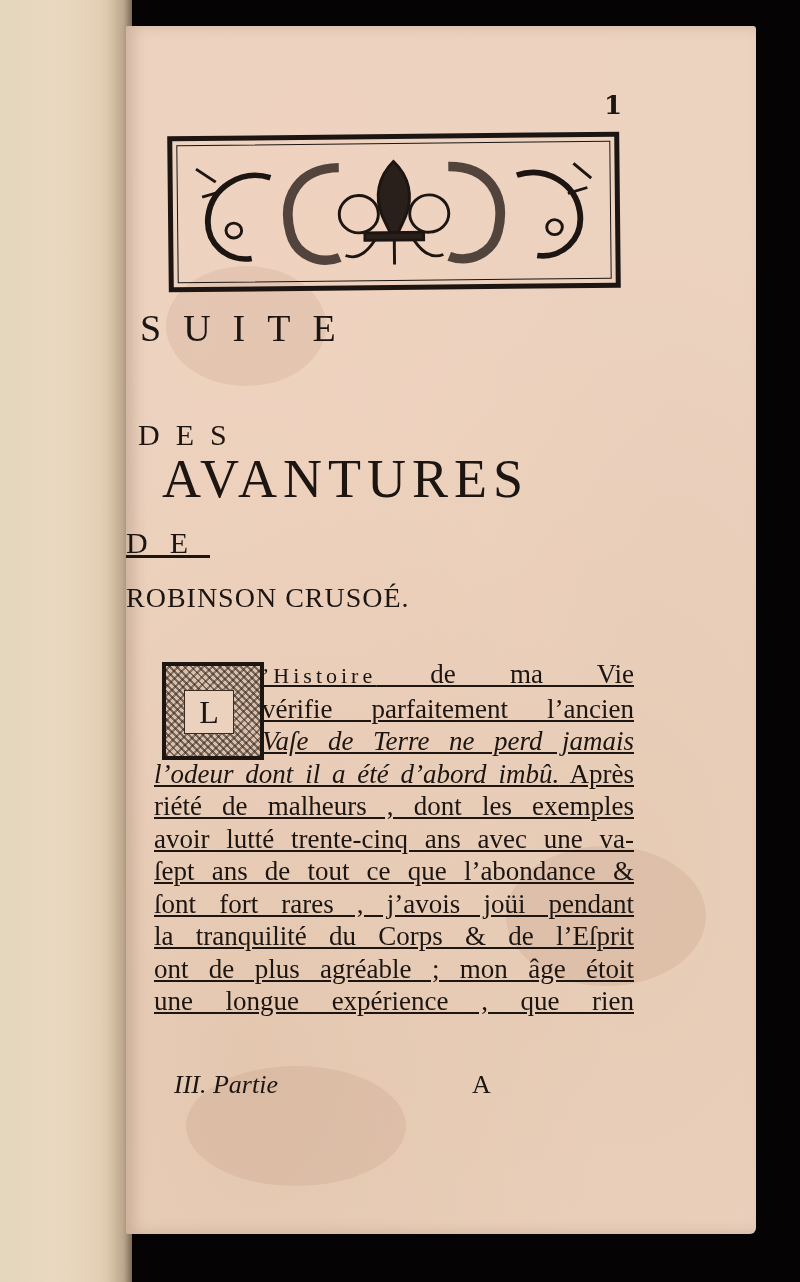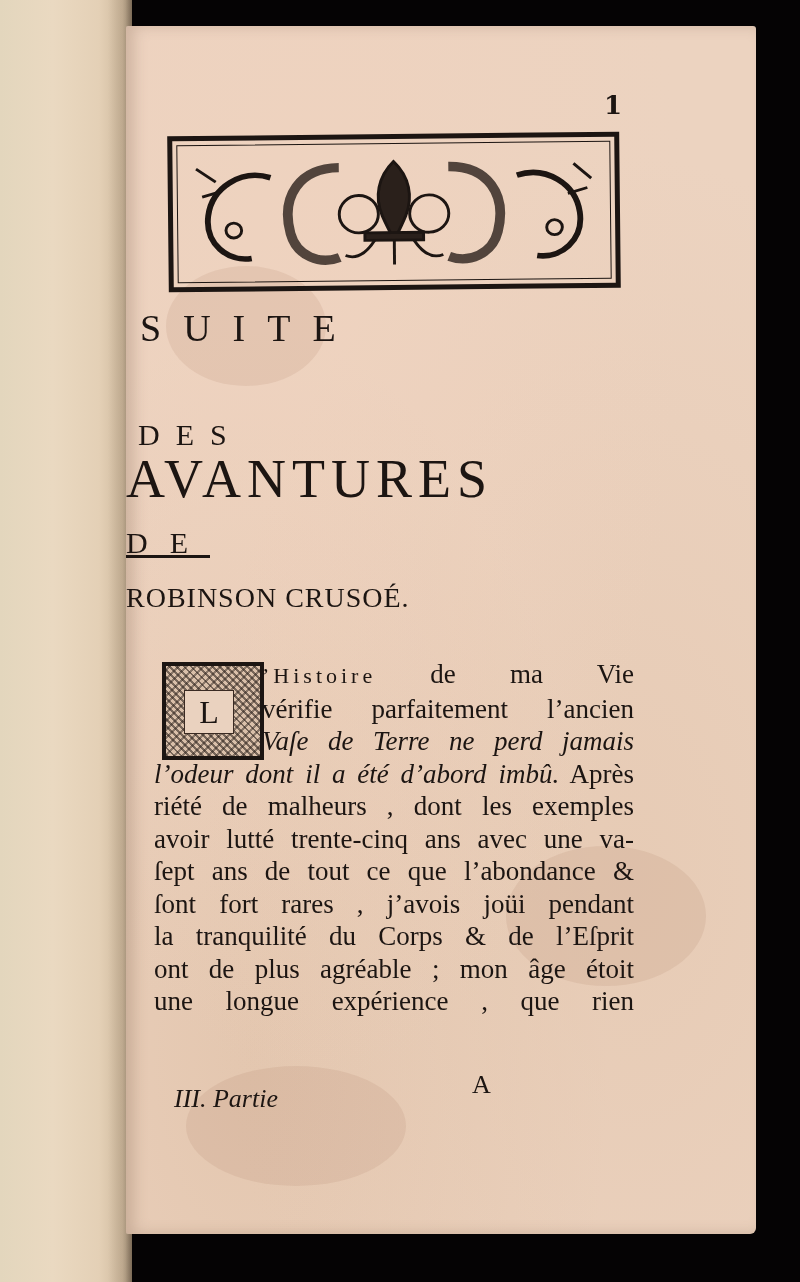--- a/index.html
+++ b/index.html
@@ -38,21 +38,21 @@
     position: absolute; left: 4px; top: 4px; right: 4px; bottom: 4px;
     border: 1.5px solid #1c1512;
   }
   .headpiece svg { position: absolute; left: 0; top: 0; width: 100%; height: 100%; }
   .title-line {
     position: absolute; left: 126px; width: 630px; 
     font-family: "Liberation Serif", "DejaVu Serif", serif; color: #1c1512;
   }
   .t1 { top: 306px; font-size: 38px; letter-spacing: 22px; padding-left: 14px; }
   .t2 { top: 382px; font-size: 30px; letter-spacing: 16px; padding-left: 12px; margin-top: 36px; }
-  .t3 { top: 448px; font-size: 54px; letter-spacing: 6px; }
+  .t3 { top: 448px; font-size: 54px; letter-spacing: 6px; margin-left: 36px; }
   .t4 { top: 526px; font-size: 30px; letter-spacing: 22px; padding-left: 0; text-decoration: underline; }
   .t5 { top: 582px; font-size: 28px; letter-spacing: 1px; }
   .drop-cap {
     position: absolute; left: 162px; top: 662px; width: 102px; height: 98px;
     border: 4px solid #1c1512; box-sizing: border-box;
     background:
       repeating-linear-gradient(45deg, rgba(40,30,25,0.55) 0 2px, rgba(0,0,0,0) 2px 5px),
       repeating-linear-gradient(-45deg, rgba(40,30,25,0.45) 0 2px, rgba(0,0,0,0) 2px 6px),
       #d9bfa9;
   }
@@ -60,29 +60,29 @@
     position: absolute; left: 18px; top: 24px; width: 48px; height: 42px;
     background: #ead2bf; border: 1px solid #3a2a22;
     display: flex; align-items: center; justify-content: center;
     font-family: "Liberation Serif", serif; font-size: 32px; color: #1c1512;
   }
   .body-text {
     position: absolute; left: 154px; top: 658px; width: 480px;
     font-family: "Liberation Serif", "DejaVu Serif", serif; color: #1c1512;
     font-size: 27px; line-height: 32.5px;
   }
-  .line { display: block; white-space: nowrap; text-align: justify; text-align-last: justify; }
+  .line { display: block; white-space: nowrap; text-align: justify; text-align-last: justify; text-decoration: underline; }
   .indent { padding-left: 108px; }
   .it { font-style: italic; }
   .smallcaps { letter-spacing: 4px; font-size: 22px; }
   .signature-line {
     position: absolute; top: 1070px; left: 174px; width: 460px;
     font-family: "Liberation Serif", serif; font-size: 26px; color: #1c1512;
   }
-  .sig-left { position: absolute; left: 0; font-style: italic; margin-top: 14px; }
+  .sig-left { position: absolute; left: 0; font-style: italic; }
   .sig-right { position: absolute; left: 298px; }
   .stain { position: absolute; border-radius: 50%; background: rgba(160,110,80,0.12); }
 </style>
 </head>
 <body>
 
 <div class="left-page"></div>
 <div class="left-page-fold"></div>
 
 <div class="right-page">

